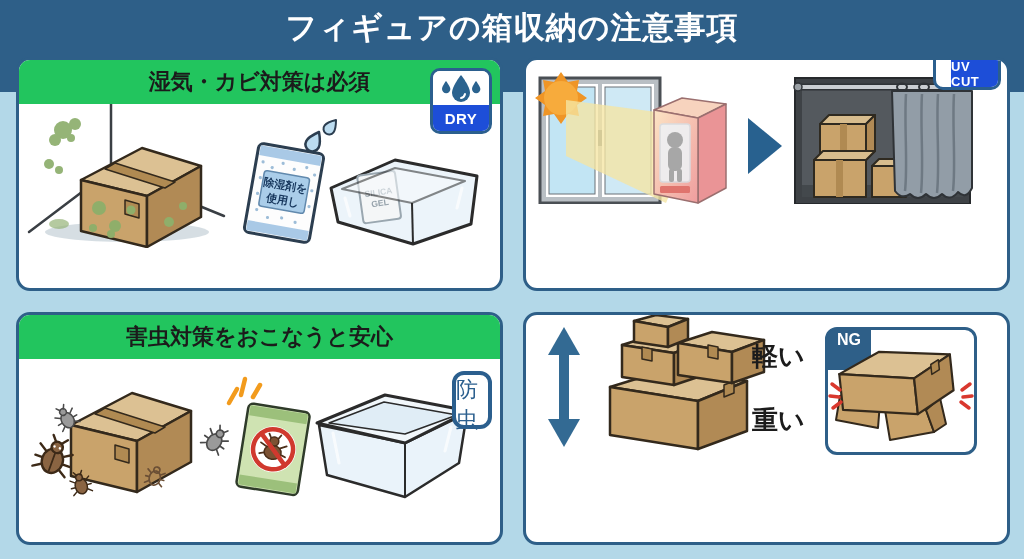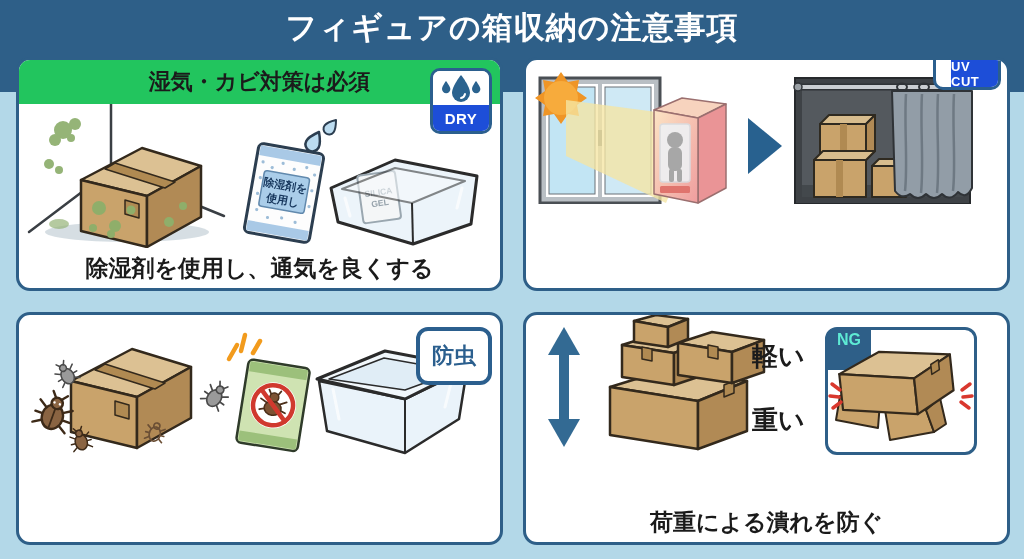--- a/index.html
+++ b/index.html
@@ -23,27 +23,27 @@
   svg text{font-family:"Liberation Sans","DejaVu Sans",sans-serif;}
   
   .badge-box{position:absolute;width:62px;border:3px solid #2b5f8e;border-radius:10px;background:#fff;
              overflow:hidden;display:flex;flex-direction:column;box-sizing:border-box;}
   .badge-dry{right:8px;top:52px;height:66px;}
   .badge-uv{right:6px;top:52px;width:68px;height:66px;padding-left:15px;}
   .badge-top{flex:1 1 auto;display:flex;align-items:center;justify-content:center;background:#fff;}
   .badge-bar{flex:0 0 26px;background:#1d4ed8;color:#fff;display:flex;align-items:center;justify-content:center;
              font-weight:700;font-size:15px;letter-spacing:.5px;}
   .badge-uv .badge-bar{font-size:13px;}
-  .badge-pest{position:absolute;right:8px;top:54px;width:76px;height:58px;border:4px solid #2b5f8e;
-              border-radius:12px;background:#fff;box-sizing:border-box;display:flex;align-items:center;
-              justify-content:center;font-size:22px;font-weight:700;color:#2b5f8e;}
+  .badge-pest{position:absolute;right:8px;top:54px;width:40px;height:58px;border:4px solid #2b5f8e;
+              border-radius:12px;background:#fff;box-sizing:border-box;display:flex;align-items:flex-start;
+              justify-content:center;font-size:22px;font-weight:400;color:#2b5f8e;}
   
   .ng-panel{position:absolute;right:30px;top:12px;width:152px;height:128px;background:#fff;
             border:3px solid #2e5f88;border-radius:12px;box-sizing:border-box;}
-  .ng-tab{position:absolute;left:-1px;top:-1px;background:#2e5f88;color:#5eead4;font-weight:700;font-size:16px;
+  .ng-tab{position:absolute;left:-1px;top:-1px;background:#2e5f88;color:#ffffff;font-weight:700;font-size:16px;
           padding:2px 10px 21px 10px;border-radius:9px 0 9px 0;line-height:1.1;text-align:right;}
   .stack-label{font-size:26px;font-weight:700;fill:#1b1b1b;}
 </style>
 </head>
 <body>
 
 <div class="stage">
   <div class="top-band"></div>
   <h1 class="title">フィギュアの箱収納の注意事項</h1>
 
@@ -135,21 +135,20 @@
           <svg width="46" height="30" viewBox="0 0 46 30">
             <path d="M23,2 C23,2 14,13 14,20 a9,9 0 0 0 18,0 C32,13 23,2 23,2 Z" fill="#2b638f"></path>
             <path d="M8,8 C8,8 4,13 4,16 a4.2,4.2 0 0 0 8.4,0 C12,13 8,8 8,8 Z" fill="#2b638f"></path>
             <path d="M38,8 C38,8 34,13 34,16 a4.2,4.2 0 0 0 8.4,0 C42,13 38,8 38,8 Z" fill="#2b638f"></path>
             <path d="M27,21 a5,5 0 0 1 -4,4" stroke="#fff" stroke-width="2" fill="none" stroke-linecap="round"></path>
           </svg>
         </div>
         <div class="badge-bar">DRY</div>
       </div>
     </div>
-    <div class="panel-caption">除湿剤を使用し、通気を良くする</div>
   </section>
 
   <section class="panel p2">
     <div class="panel-body">
       <svg width="481" height="144" viewBox="0 0 481 144">
 
         <g>
           <rect x="14" y="18" width="120" height="125" fill="#b9bfc4" stroke="#4a4f54" stroke-width="3"></rect>
           <rect x="20" y="24" width="52" height="113" fill="#ffffff"></rect>
           <rect x="23" y="27" width="46" height="107" fill="#c2e5f4" stroke="#6a7077" stroke-width="1"></rect>
@@ -238,20 +237,21 @@
             <path d="M6,8 L24,30 L44,12" stroke="#2b5f8e" stroke-width="5" fill="none" stroke-linecap="round" stroke-linejoin="round"></path>
             <polygon points="40,2 56,7 45,18" fill="#2b5f8e"></polygon>
           </svg>
         </div>
         <div class="badge-bar">UV CUT</div>
       </div>
     </div>
   </section>
 
   <section class="panel p3">
+    <div class="panel-header">害虫対策をおこなうと安心</div>
     <div class="panel-body">
       <svg width="481" height="143" viewBox="0 0 481 143">
 
         <g stroke="#33291c" stroke-width="2.5" stroke-linejoin="round">
           <polygon points="52,66 113,34 172,52 118,82" fill="#dcc193"></polygon>
           <polygon points="52,66 118,82 118,133 52,117" fill="#c9a36b"></polygon>
           <polygon points="118,82 172,52 172,103 118,133" fill="#b18a55"></polygon>
           <polygon points="76,55 86,49 146,68 136,74" fill="#b08a52" stroke-width="1.5"></polygon>
           <polygon points="96,86 110,90 110,104 96,100" fill="#b08a52" stroke-width="1.5"></polygon>
         </g>
@@ -416,15 +416,14 @@
             <line x1="4" y1="50" x2="12" y2="56"></line>
               <line x1="2" y1="62" x2="11" y2="63"></line>
               <line x1="5" y1="74" x2="13" y2="68"></line>
             <line x1="142" y1="50" x2="134" y2="56"></line>
               <line x1="144" y1="62" x2="135" y2="63"></line>
               <line x1="141" y1="74" x2="133" y2="68"></line>
           </g>
         </svg>
       </div>
     </div>
-    <div class="panel-caption">荷重による潰れを防ぐ</div>
   </section>
 </div>
 
 </body></html>

